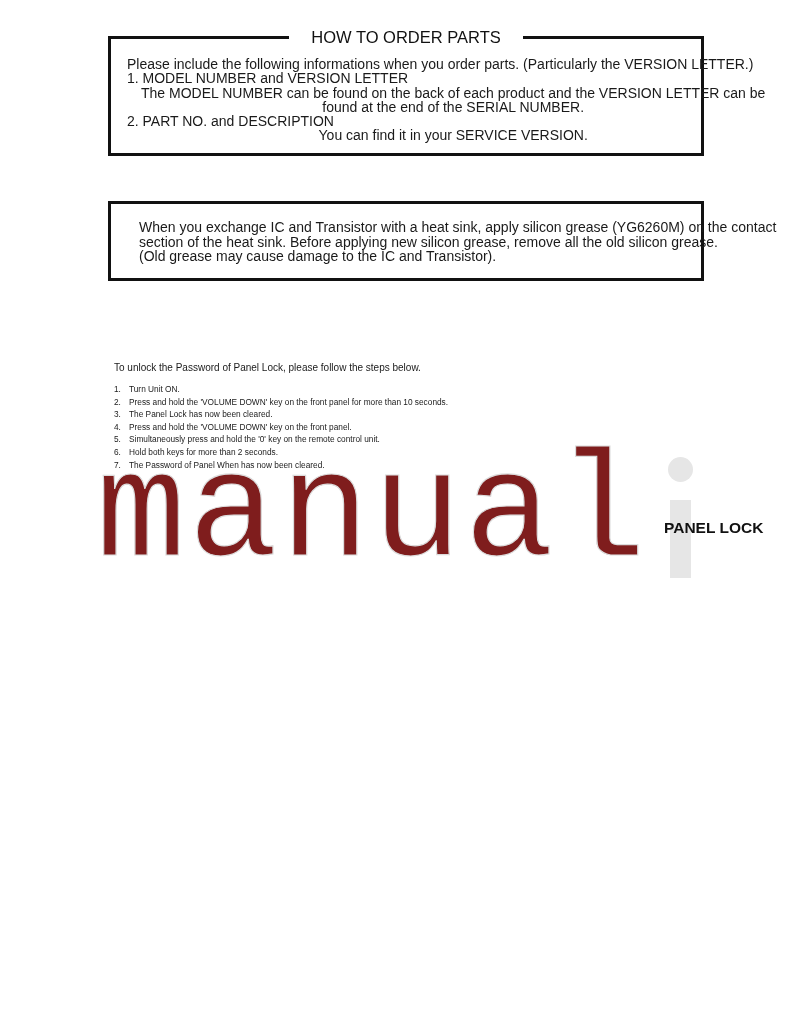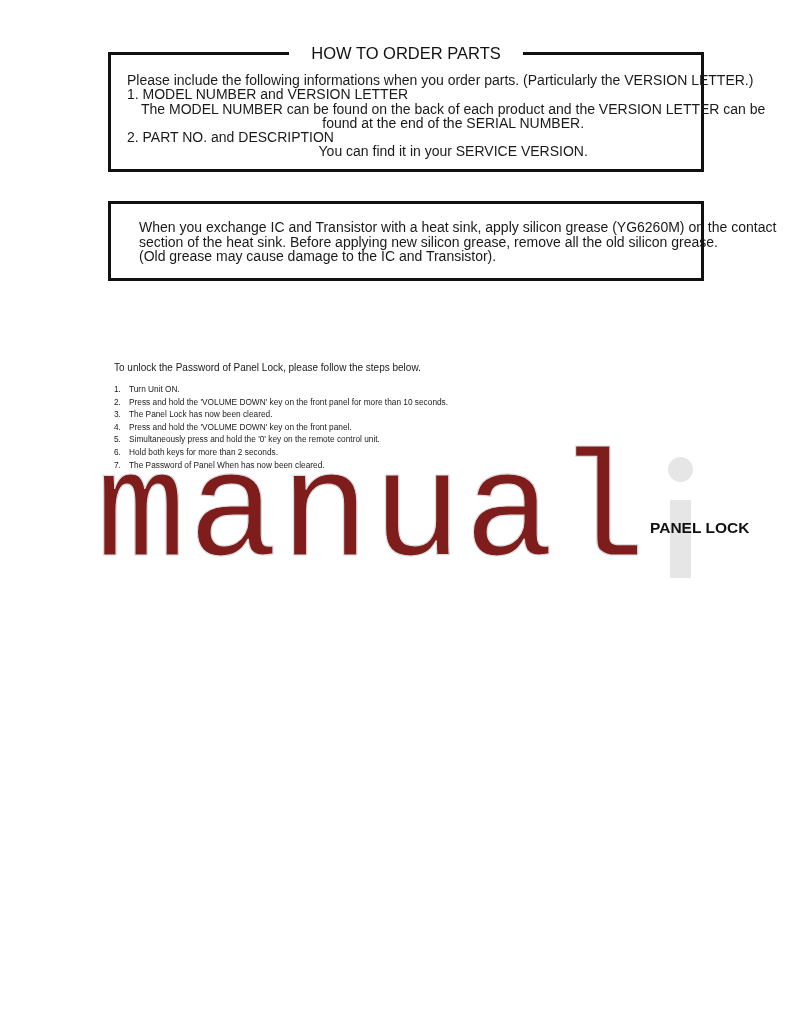--- a/index.html
+++ b/index.html
@@ -29,21 +29,21 @@
       right: 0;
       text-align: center;
       line-height: 24px;
     }
     .box-title span {
       background: #fff;
       padding: 0 22px;
       font-size: 16.5px;
       color: #111;
     }
-    #box-order { top: 52px; height: 114px; }
+    #box-order { top: 36px; height: 114px; }
     #box-important { top: 201px; height: 74px; }
 
     .box-body {
       position: absolute;
       left: 16px;
       top: 18px;
       font-size: 14px;
       line-height: 14.3px;
       color: #1a1a1a;
       white-space: nowrap;
@@ -102,21 +102,21 @@
       line-height: 12.6px;
       color: #1a1a1a;
       white-space: nowrap;
       z-index: 2;
     }
     .steps li { display: flex; }
     .steps .num { width: 15px; display: inline-block; }
 
     .panel-lock {
       position: absolute;
-      left: 650px;
+      left: 664px;
       top: 519px;
       width: 102px;
       overflow: hidden;
       white-space: nowrap;
       font-size: 15.5px;
       font-weight: bold;
       color: #111;
       z-index: 3;
     }
   </style>

